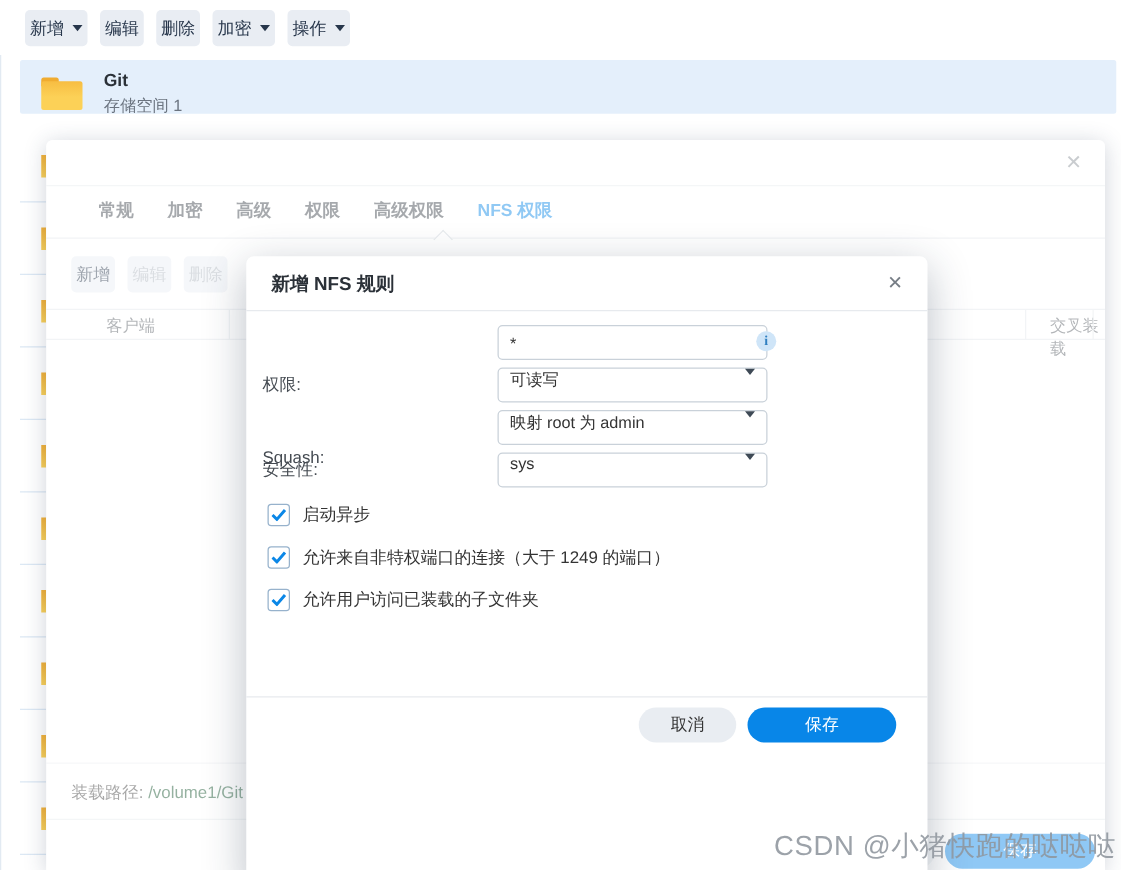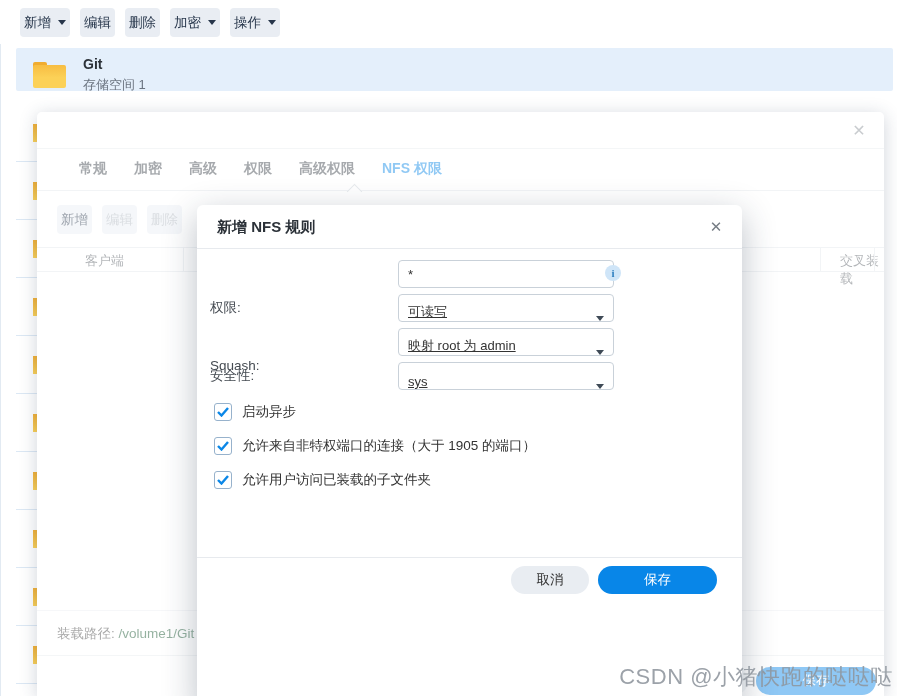--- a/index.html
+++ b/index.html
@@ -82,22 +82,22 @@
          width:20px;height:20px;text-align:center;line-height:20px;}
   .modal-header-line{position:absolute;left:0;top:43px;width:100%;height:1px;background:#e7eaee;}
 
   .form-label{position:absolute;left:13px;font-size:13.5px;color:#454b52;line-height:28px;}
   .text-input{position:absolute;left:201px;width:196px;height:26px;border:1px solid #c9d1d9;
          border-radius:4px;padding:0 9px;font-size:13px;color:#333;font-family:inherit;outline:none;}
   .info-icon{position:absolute;left:408px;width:16px;height:16px;border-radius:50%;background:#cfe5f8;
          color:#2f7fc0;font-size:11px;font-weight:bold;text-align:center;line-height:16px;
          font-family:"Liberation Serif","DejaVu Serif",serif;cursor:pointer;}
   .select{position:absolute;left:201px;width:196px;height:26px;border:1px solid #c9d1d9;border-radius:4px;
-         background:#fff;display:flex;align-items:flex-end;padding:0 9px;font-size:13px;color:#333;
-         cursor:pointer;justify-content:space-between;text-decoration:underline;}
+         background:#fff;display:flex;align-items:flex-start;padding:0 9px;font-size:13px;color:#333;
+         cursor:pointer;justify-content:space-between;}
   .sel-caret{width:0;height:0;border-left:4px solid transparent;border-right:4px solid transparent;
          border-top:5px solid #3f4a56;}
 
   .check-row{position:absolute;left:17px;display:flex;align-items:center;gap:10px;}
   .checkbox{width:16px;height:16px;border:1px solid #97b2cc;border-radius:3px;background:#fff;
          display:flex;align-items:center;justify-content:center;cursor:pointer;}
   .check-label{font-size:13.5px;color:#333;}
 
   .modal-footer-line{position:absolute;left:0;top:352px;width:100%;height:1px;background:#e7eaee;}
   .modal-cancel{left:314px;top:361px;width:78px;}
@@ -252,21 +252,21 @@
       </span>
       <span class="check-label">启动异步</span>
     </div>
 
     <div class="check-row" style="top:232px;">
       <span class="checkbox">
         <svg width="12" height="10" viewBox="0 0 12 10">
           <polyline points="1,5 4.5,8.5 11,1" fill="none" stroke="#0b87e7" stroke-width="2.4"></polyline>
         </svg>
       </span>
-      <span class="check-label">允许来自非特权端口的连接（大于 1905 的端口）</span>
+      <span class="check-label">允许来自非特权端口的连接（大于 1249 的端口）</span>
     </div>
 
     <div class="check-row" style="top:266px;">
       <span class="checkbox">
         <svg width="12" height="10" viewBox="0 0 12 10">
           <polyline points="1,5 4.5,8.5 11,1" fill="none" stroke="#0b87e7" stroke-width="2.4"></polyline>
         </svg>
       </span>
       <span class="check-label">允许用户访问已装载的子文件夹</span>
     </div>

